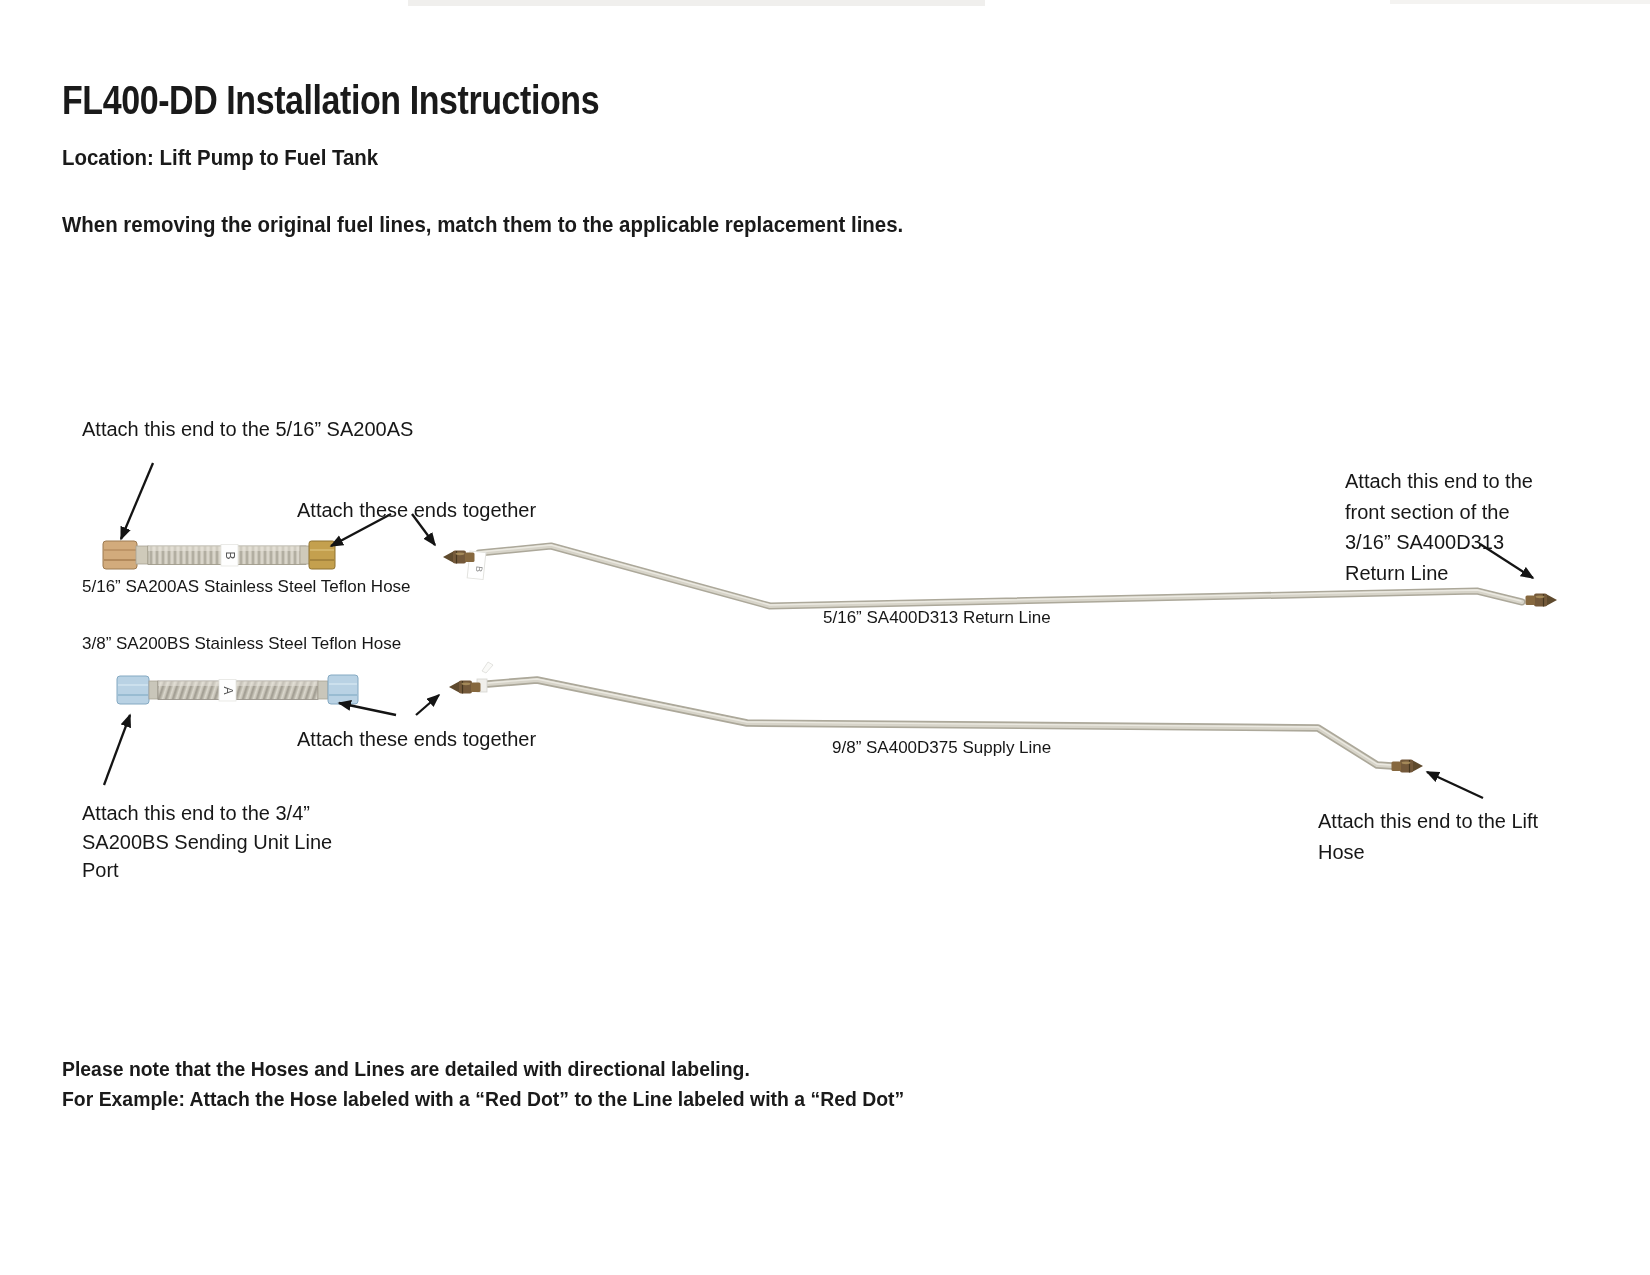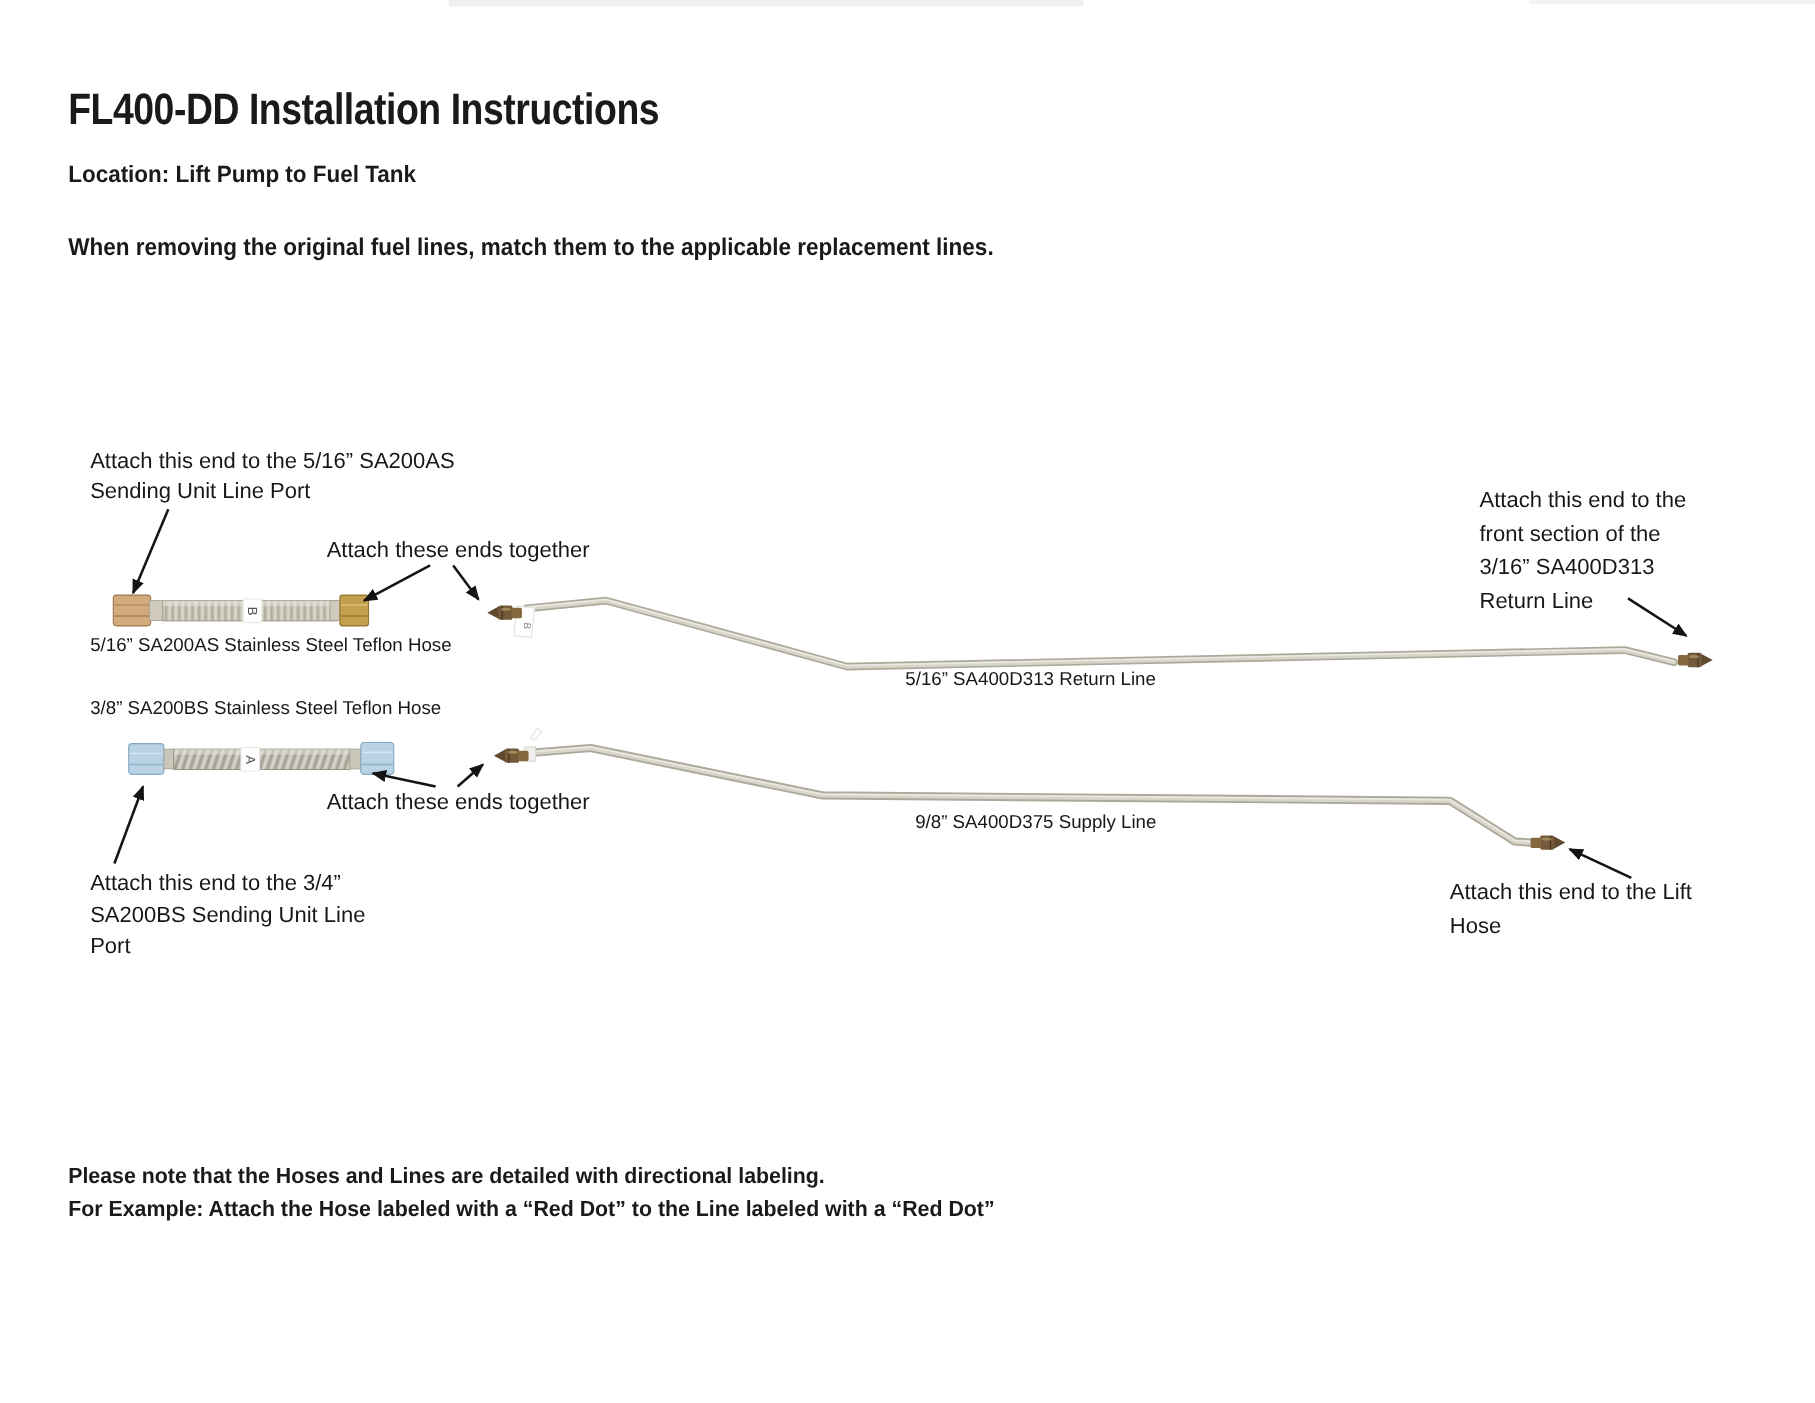--- a/index.html
+++ b/index.html
@@ -5,21 +5,21 @@
   html,body{margin:0;padding:0;background:#ffffff;}
   body{width:1650px;height:1275px;position:relative;overflow:hidden;
        font-family:"Liberation Sans","DejaVu Sans",sans-serif;color:#1a1a1a;}
   .abs{position:absolute;}
   .title{left:62px;top:78px;font-size:40px;font-weight:bold;white-space:nowrap;
          transform:scaleX(0.85);transform-origin:left top;letter-spacing:-0.5px;}
   .h-location{left:62px;top:146px;font-size:21.5px;font-weight:bold;white-space:nowrap;
          transform:scaleX(0.95);transform-origin:left top;}
   .h-intro{left:62px;top:212px;font-size:22px;font-weight:bold;white-space:nowrap;
          transform:scaleX(0.93);transform-origin:left top;}
-  .ann{font-size:20px;line-height:27.5px;white-space:nowrap;color:#171717;}
+  .ann{font-size:20px;line-height:27.5px;white-space:nowrap;color:#171717;margin-top:10px;}
   .ann-4l{line-height:30.5px;}
   .ann-lift{line-height:31px;}
   .ann-3l{line-height:28.5px;}
   .part-label{font-size:17px;white-space:nowrap;color:#171717;}
   .footer-note{left:62px;top:1054px;font-size:20px;font-weight:bold;line-height:30px;white-space:nowrap;
          transform:scaleX(0.97);transform-origin:left top;}
   svg.art{position:absolute;left:0;top:0;}
   svg text{font-family:"Liberation Sans","DejaVu Sans",sans-serif;}
 </style>
 </head>
@@ -126,42 +126,41 @@
       <line x1="1483" y1="798" x2="1427" y2="772" marker-end="url(#ah)"></line>
     </g>
   </svg>
 
   <div class="abs title">FL400-DD Installation Instructions</div>
   <div class="abs h-location">Location: Lift Pump to Fuel Tank</div>
   <div class="abs h-intro">When removing the original fuel lines, match them to the applicable replacement lines.</div>
 
   <div class="abs ann" style="left:82px;top:406px">
     <div>Attach this end to the 5/16” SA200AS</div>
-    <div>Sending Unit Line Port</div>
   </div>
 
   <div class="abs ann" style="left:297px;top:487px">Attach these ends together</div>
 
   <div class="abs part-label" style="left:82px;top:577px">5/16” SA200AS Stainless Steel Teflon Hose</div>
 
   <div class="abs part-label" style="left:82px;top:634px">3/8” SA200BS Stainless Steel Teflon Hose</div>
 
   <div class="abs part-label" style="left:823px;top:608px">5/16” SA400D313 Return Line</div>
 
   <div class="abs part-label" style="left:832px;top:738px">9/8” SA400D375 Supply Line</div>
 
   <div class="abs ann" style="left:297px;top:716px">Attach these ends together</div>
 
   <div class="abs ann ann-3l" style="left:82px;top:789px">
     <div>Attach this end to the 3/4”</div>
     <div>SA200BS Sending Unit Line</div>
     <div>Port</div>
   </div>
 
-  <div class="abs ann ann-4l" style="left:1345px;top:440px">
+  <div class="abs ann ann-4l" style="left:1345px;top:456px">
     <div>Attach this end to the</div>
     <div>front section of the</div>
     <div>3/16” SA400D313</div>
     <div>Return Line</div>
   </div>
 
   <div class="abs ann ann-lift" style="left:1318px;top:796px">
     <div>Attach this end to the Lift</div>
     <div>Hose</div>
   </div>

